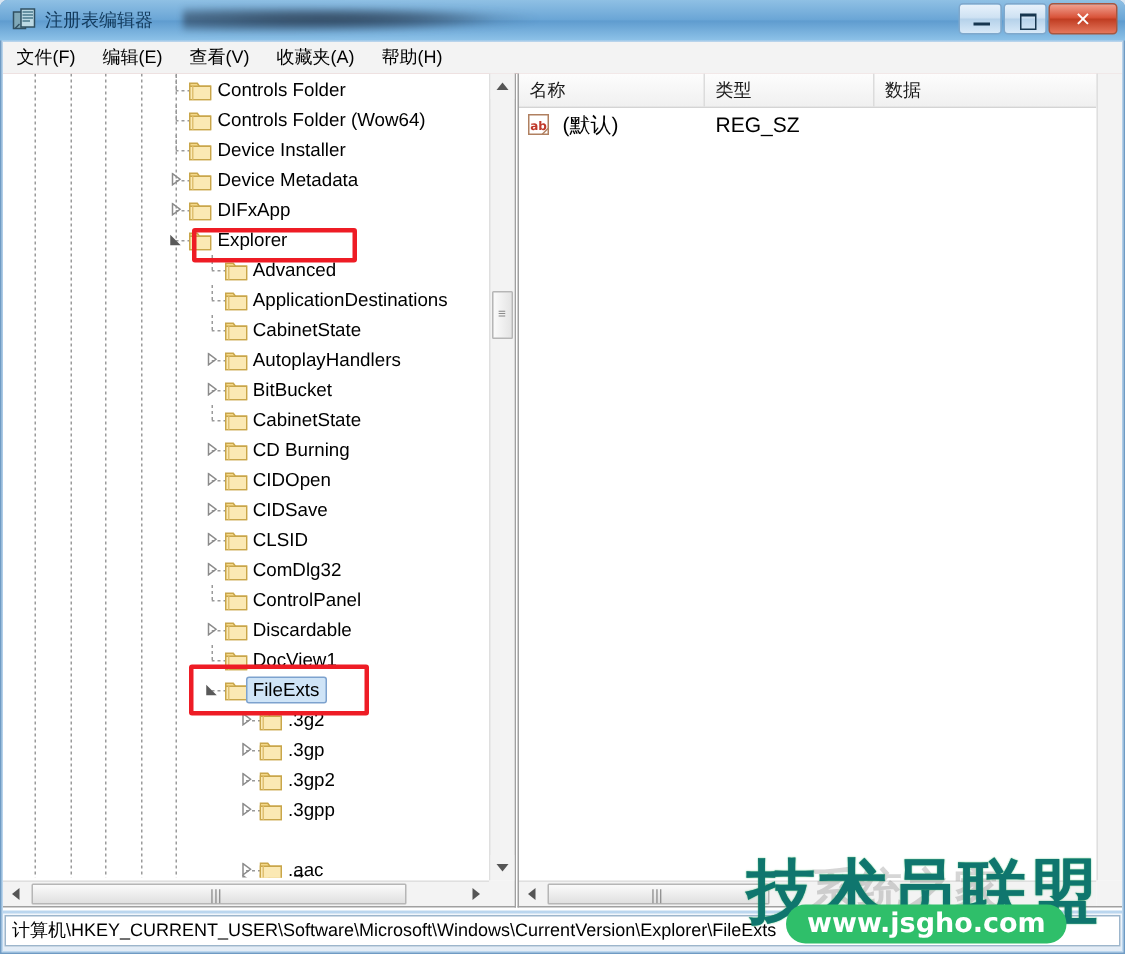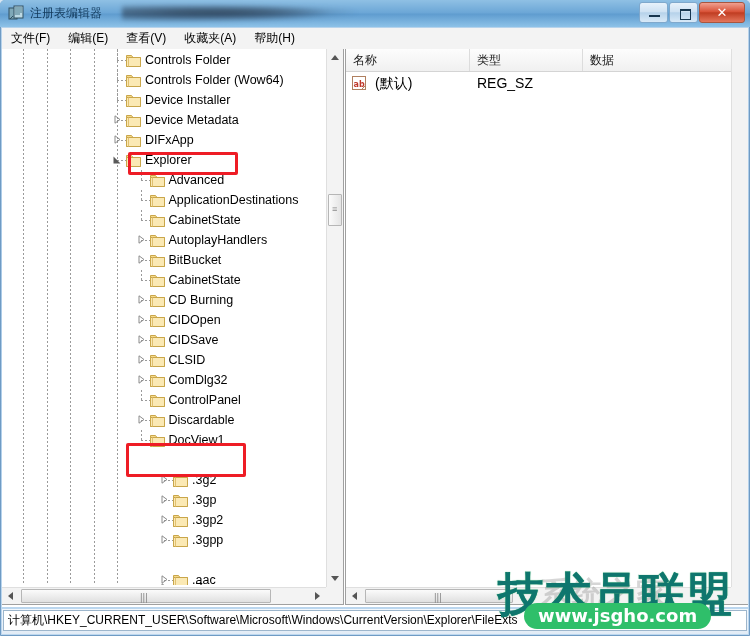--- a/index.html
+++ b/index.html
@@ -443,20 +443,34 @@
           <div class="row" style="top: 381px; width: 325px;">
             <div class="elbow" style="left: 138.5px; width: 10px;"></div>
             <div class="stub" style="left: 138.5px;"></div>
             <svg viewBox="0 0 15 14" class="fld" style="left: 147.5px;">
               <path d="M0.5 2.5h5l1.5 2h7.5v9H0.5z" fill="#f5d98a" stroke="#c9a64a" stroke-width="1"></path>
               <path d="M0.5 4.5h14v9H0.5z" fill="#fbe9b4" stroke="#c9a64a" stroke-width="1"></path>
               <path d="M2.5 4.5v9" stroke="#e0c070" stroke-width="1"></path>
             </svg>
             <span class="lbl" style="left: 166.5px;">DocView1</span>
           </div>
+          <div class="row" style="top: 401px; width: 325px;">
+            <div class="elbow" style="left: 138.5px; width: 10px;"></div>
+            <span class="tw" style="left: 134.5px;">
+              <svg viewBox="0 0 9 9" width="9" height="9">
+                <path d="M0.5 1.5L7.5 8.5H0.5z" fill="#595959"></path>
+              </svg>
+            </span>
+            <svg viewBox="0 0 15 14" class="fld" style="left: 147.5px;">
+              <path d="M0.5 2.5h5l1.5 2h7.5v9H0.5z" fill="#f5d98a" stroke="#c9a64a" stroke-width="1"></path>
+              <path d="M0.5 4.5h14v9H0.5z" fill="#fbe9b4" stroke="#c9a64a" stroke-width="1"></path>
+              <path d="M2.5 4.5v9" stroke="#e0c070" stroke-width="1"></path>
+            </svg>
+            <span class="lbl sel" style="left: 166.5px;">FileExts</span>
+          </div>
           <div class="row" style="top: 421px; width: 325px;">
             <div class="elbow" style="left: 162px; width: 10px;"></div>
             <span class="tw" style="left: 158px;">
               <svg viewBox="0 0 9 9" width="9" height="9">
                 <path d="M2 0.8L7 4.5L2 8.2z" fill="none" stroke="#8b8b8b" stroke-width="1"></path>
               </svg>
             </span>
             <svg viewBox="0 0 15 14" class="fld" style="left: 171px;">
               <path d="M0.5 2.5h5l1.5 2h7.5v9H0.5z" fill="#f5d98a" stroke="#c9a64a" stroke-width="1"></path>
               <path d="M0.5 4.5h14v9H0.5z" fill="#fbe9b4" stroke="#c9a64a" stroke-width="1"></path>

